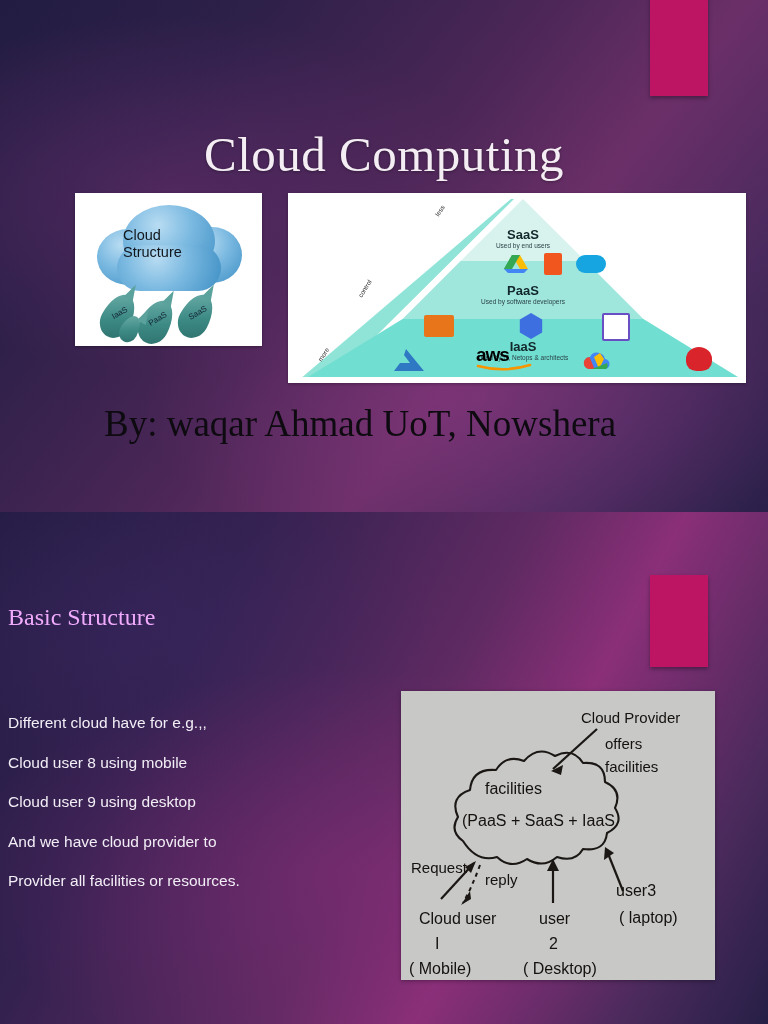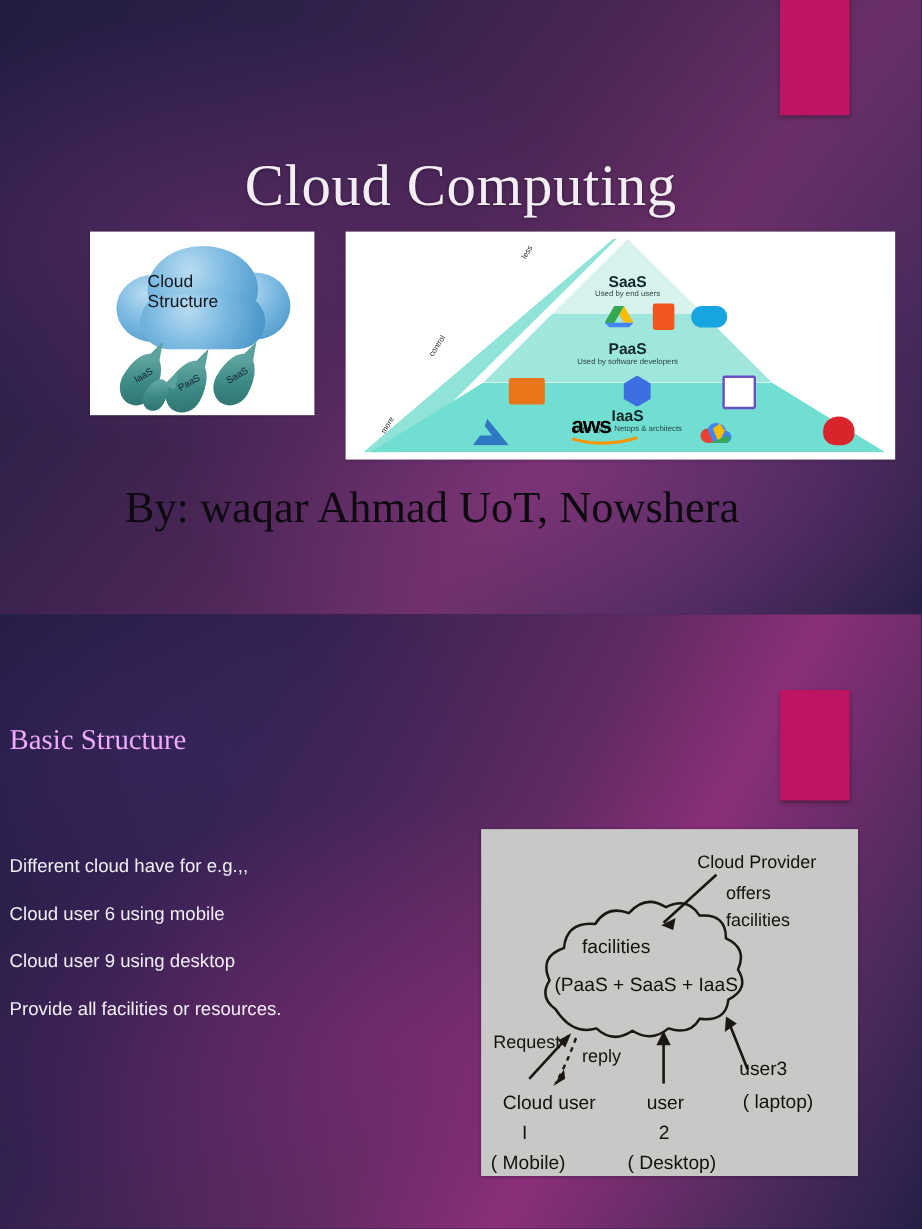--- a/index.html
+++ b/index.html
@@ -251,23 +251,24 @@
   </div>
 
   <div class="slide" id="slide2">
     <div class="pink-bar" id="pink2"></div>
   </div>
 
   <div id="basic-heading">Basic Structure</div>
 
   <div id="bullets">
     <div class="bullet">Different cloud have for e.g.,,</div>
-    <div class="bullet">Cloud user 6 using mobile</div>
+    <div class="bullet">Cloud user 8 using mobile</div>
     <div class="bullet">Cloud user 9 using desktop</div>
-    <div class="bullet">Provide all facilities or resources.</div>
+    <div class="bullet">And we have cloud provider to</div>
+    <div class="bullet">Provider all facilities or resources.</div>
   </div>
 
   <div id="hand-pic">
     <svg width="314" height="289" viewBox="0 0 314 289">
       <rect x="0" y="0" width="314" height="289" fill="#c8c8c6"></rect>
 
       <path d="M62 150 q-14 -10 -5 -24 q-9 -20 12 -27 q2 -22 26 -20 q10 -16 28 -9 q14 -16 31 -5
                q18 -9 28 7 q22 -2 22 19 q18 8 10 26 q10 16 -8 25 q-2 19 -24 16 q-8 14 -26 8
                q-14 12 -30 2 q-16 11 -30 -2 q-20 6 -34 -16 z" fill="none" stroke="#1a1714" stroke-width="2.1" stroke-linejoin="round"></path>
       <text class="hw" x="84" y="103" font-size="16">facilities</text>

